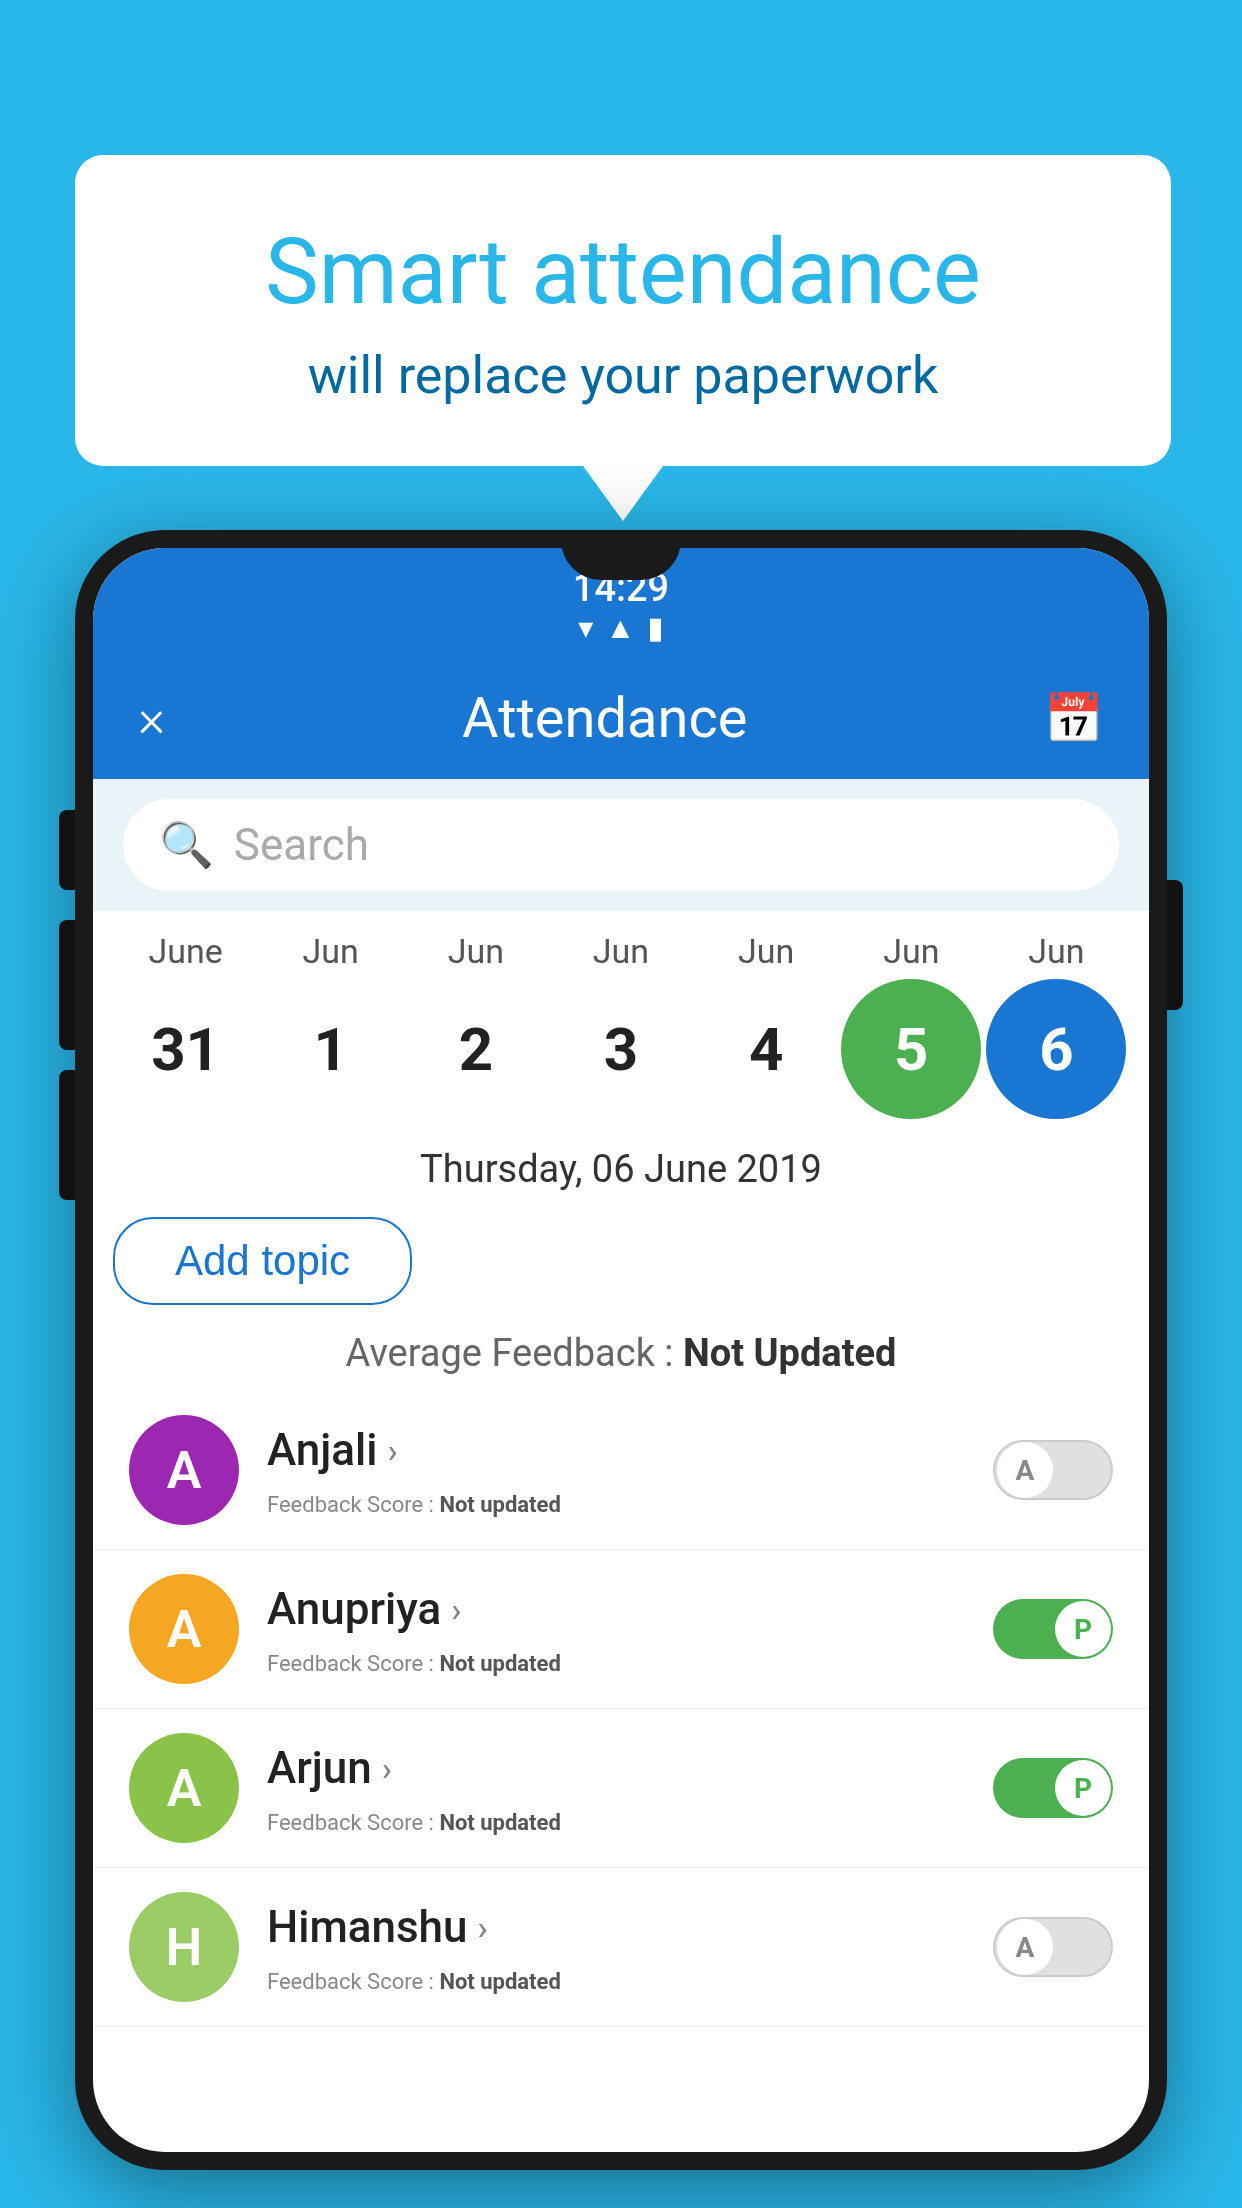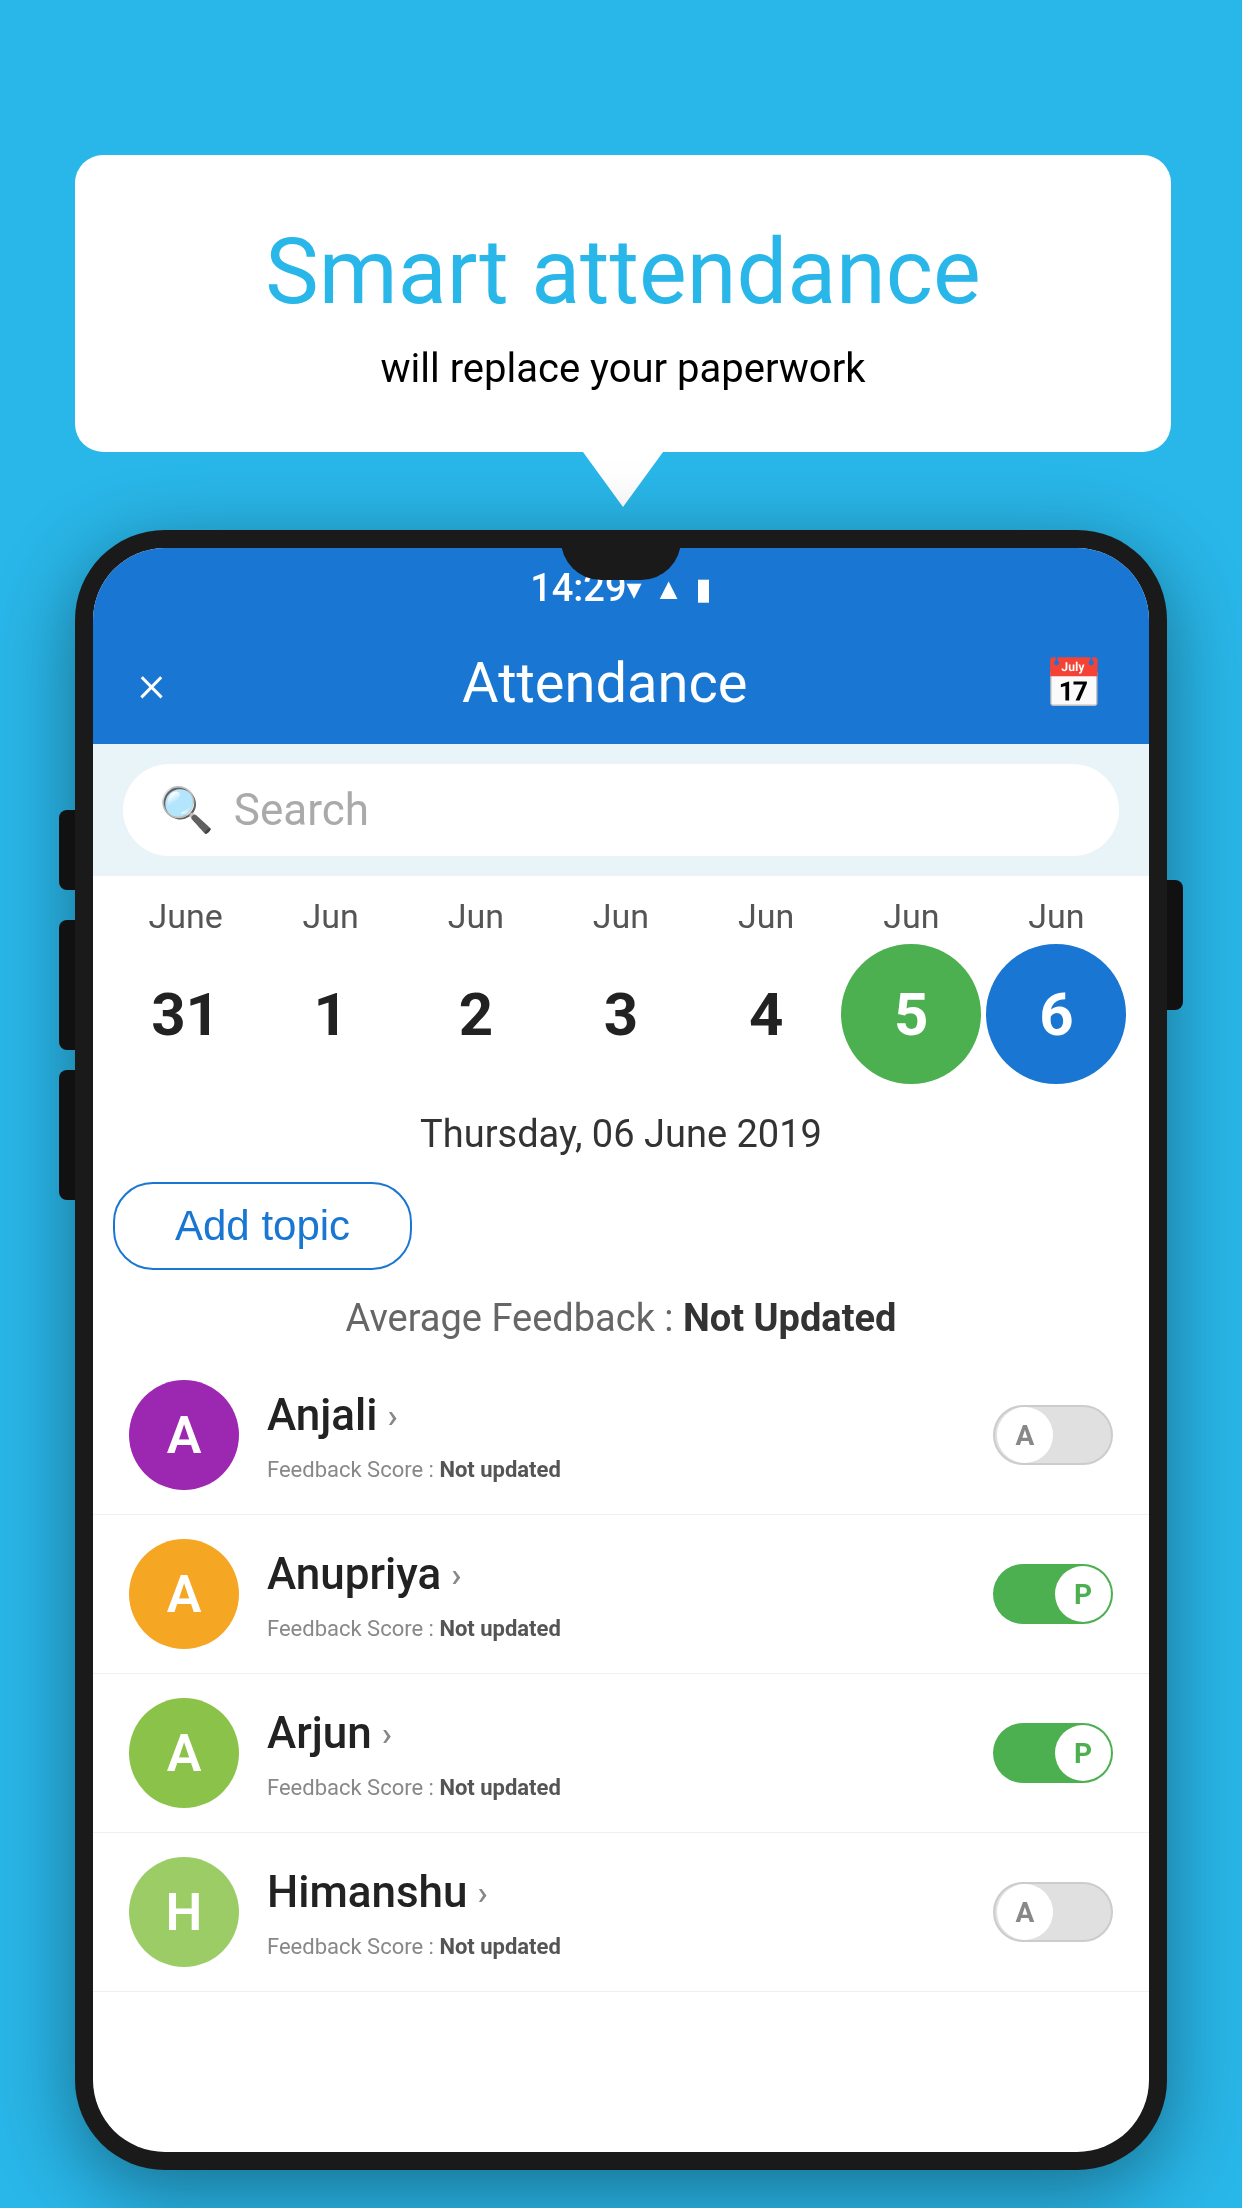--- a/index.html
+++ b/index.html
@@ -30,22 +30,22 @@
       text-align: center;
       position: relative;
     }
     .speech-bubble-title {
       font-size: 90px;
       font-weight: 400;
       color: #29b6e8;
       margin-bottom: 20px;
     }
     .speech-bubble-subtitle {
-      font-size: 40px;
-      color: #000000;
+      font-size: 52px;
+      color: #0369a1;
       font-weight: 400;
     }
     .speech-bubble-arrow {
       width: 0;
       height: 0;
       border-left: 40px solid transparent;
       border-right: 40px solid transparent;
       border-top: 55px solid white;
       margin-top: 0;
     }
@@ -76,24 +76,25 @@
       position: relative;
       display: flex;
       flex-direction: column;
     }
 
     
     .status-bar {
       background: #1976d2;
       color: white;
       display: flex;
-      justify-content: center;
+      justify-content: space-between;
       align-items: center;
       padding: 18px 45px 12px;
       flex-shrink: 0;
+      flex-direction: column;
     }
     .status-time {
       font-size: 38px;
       font-weight: 500;
     }
     .status-icons {
       display: flex;
       gap: 12px;
       align-items: center;
     }

